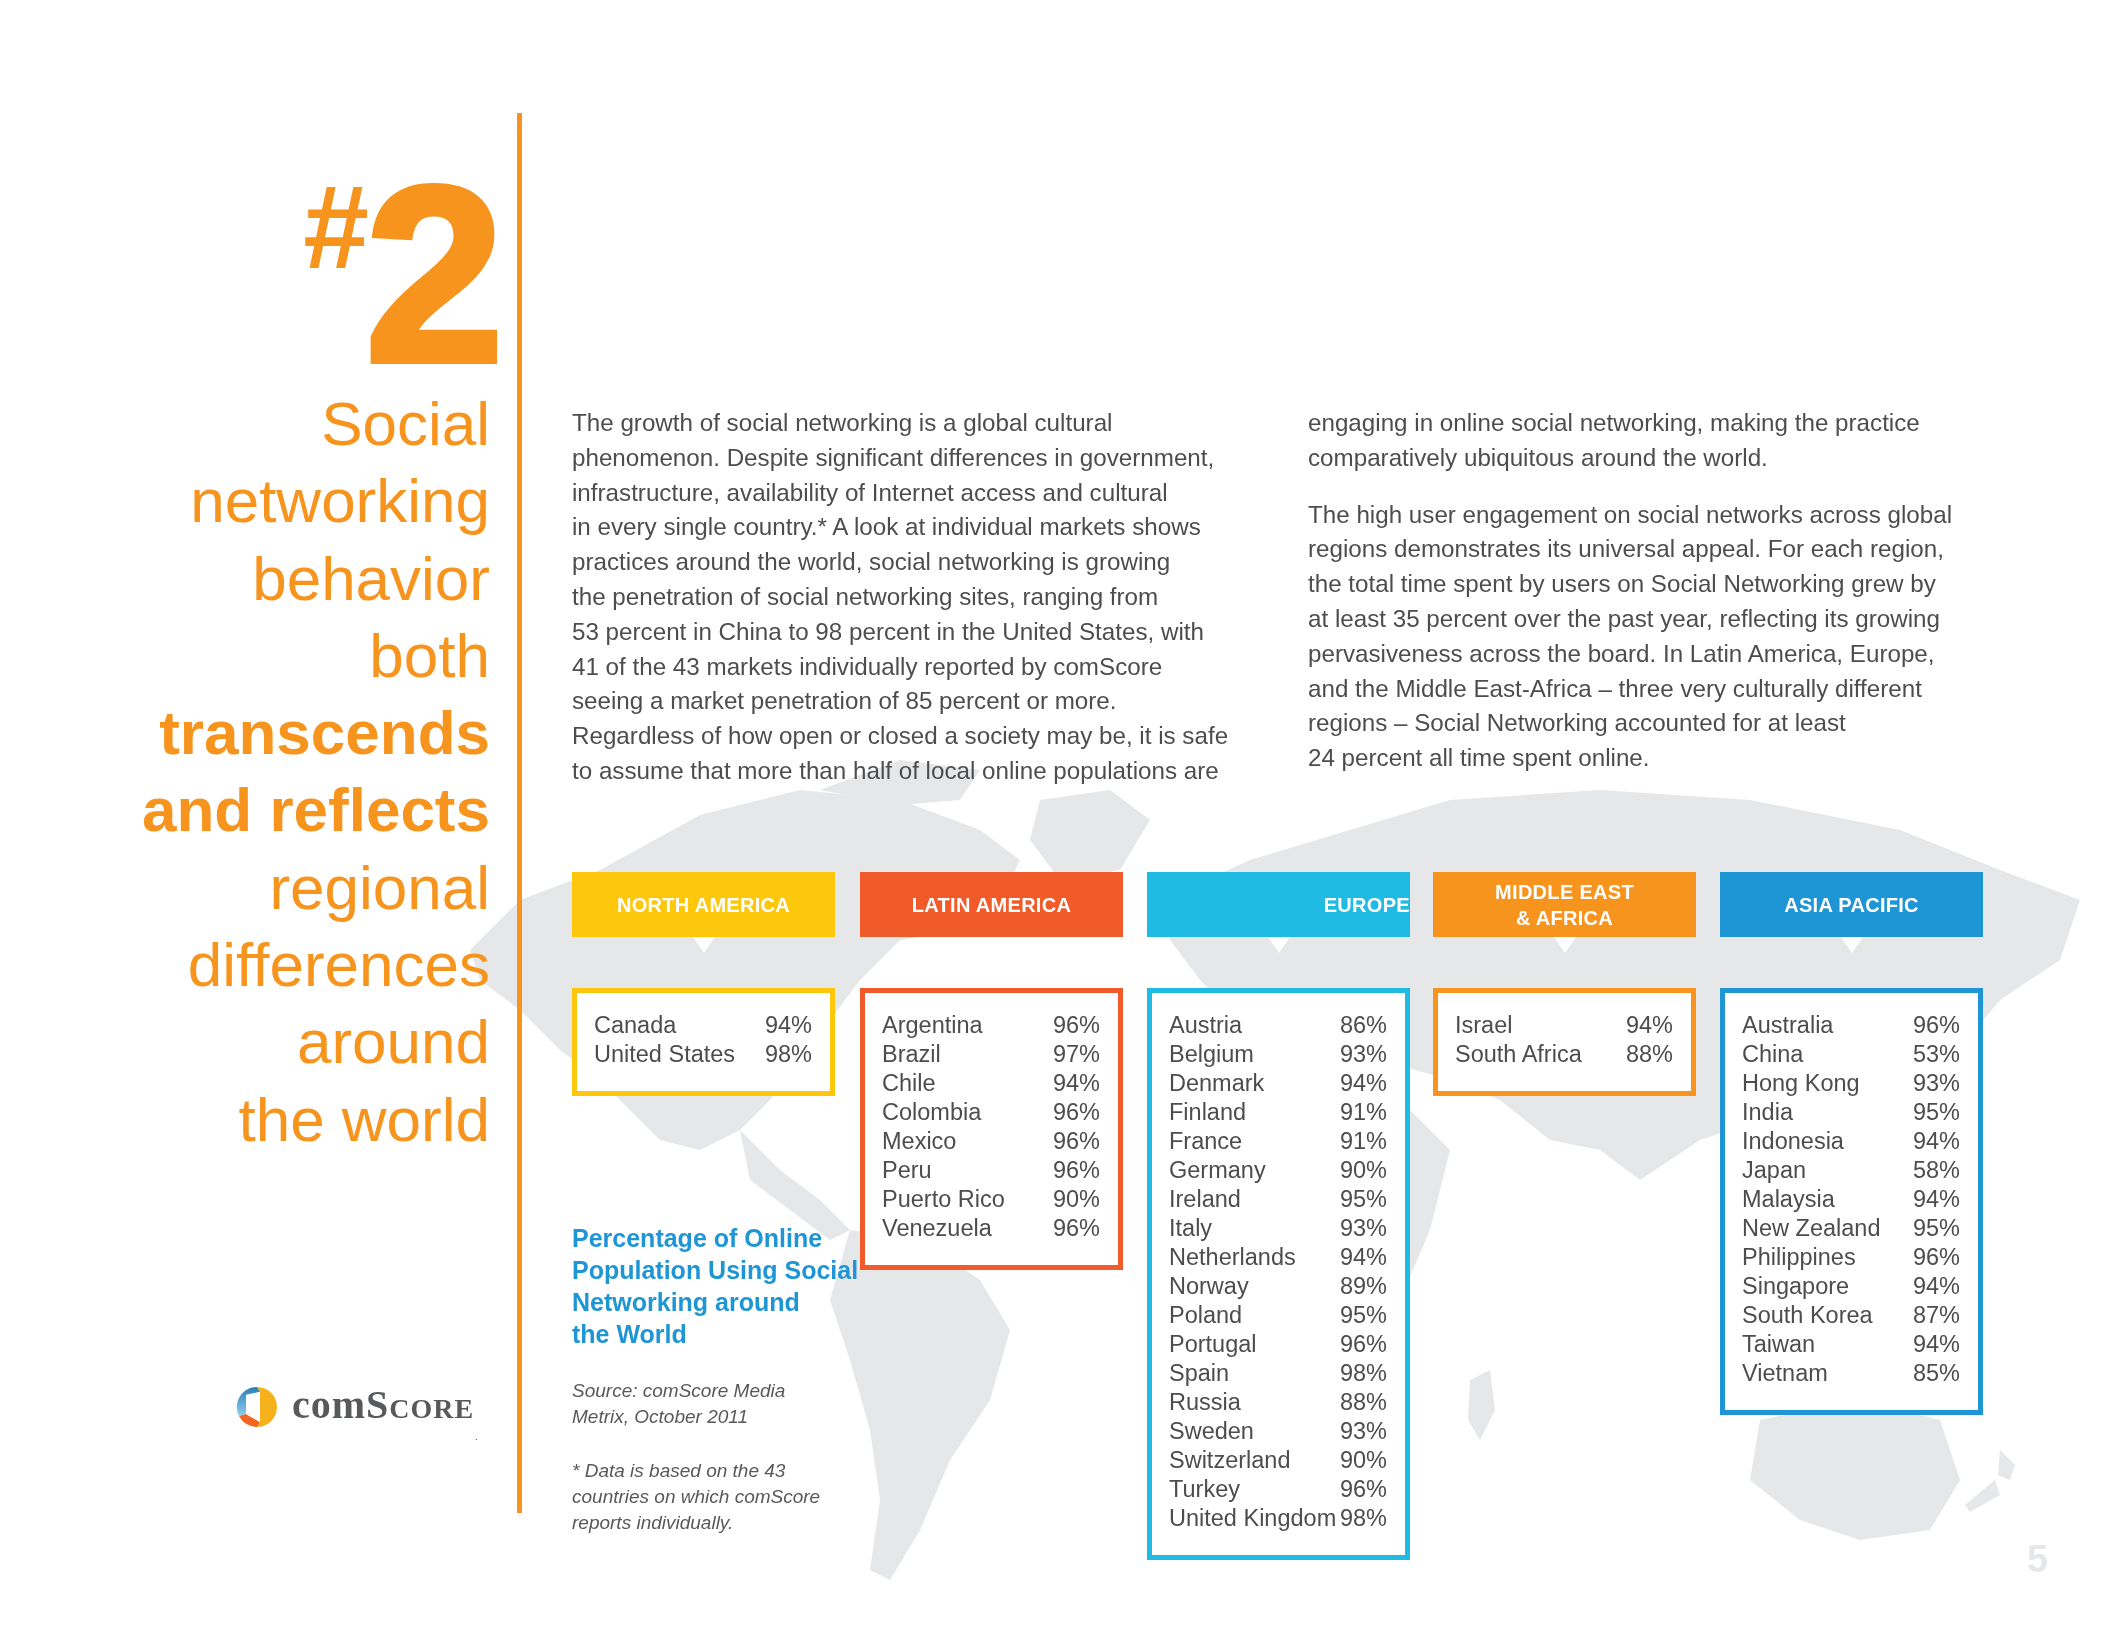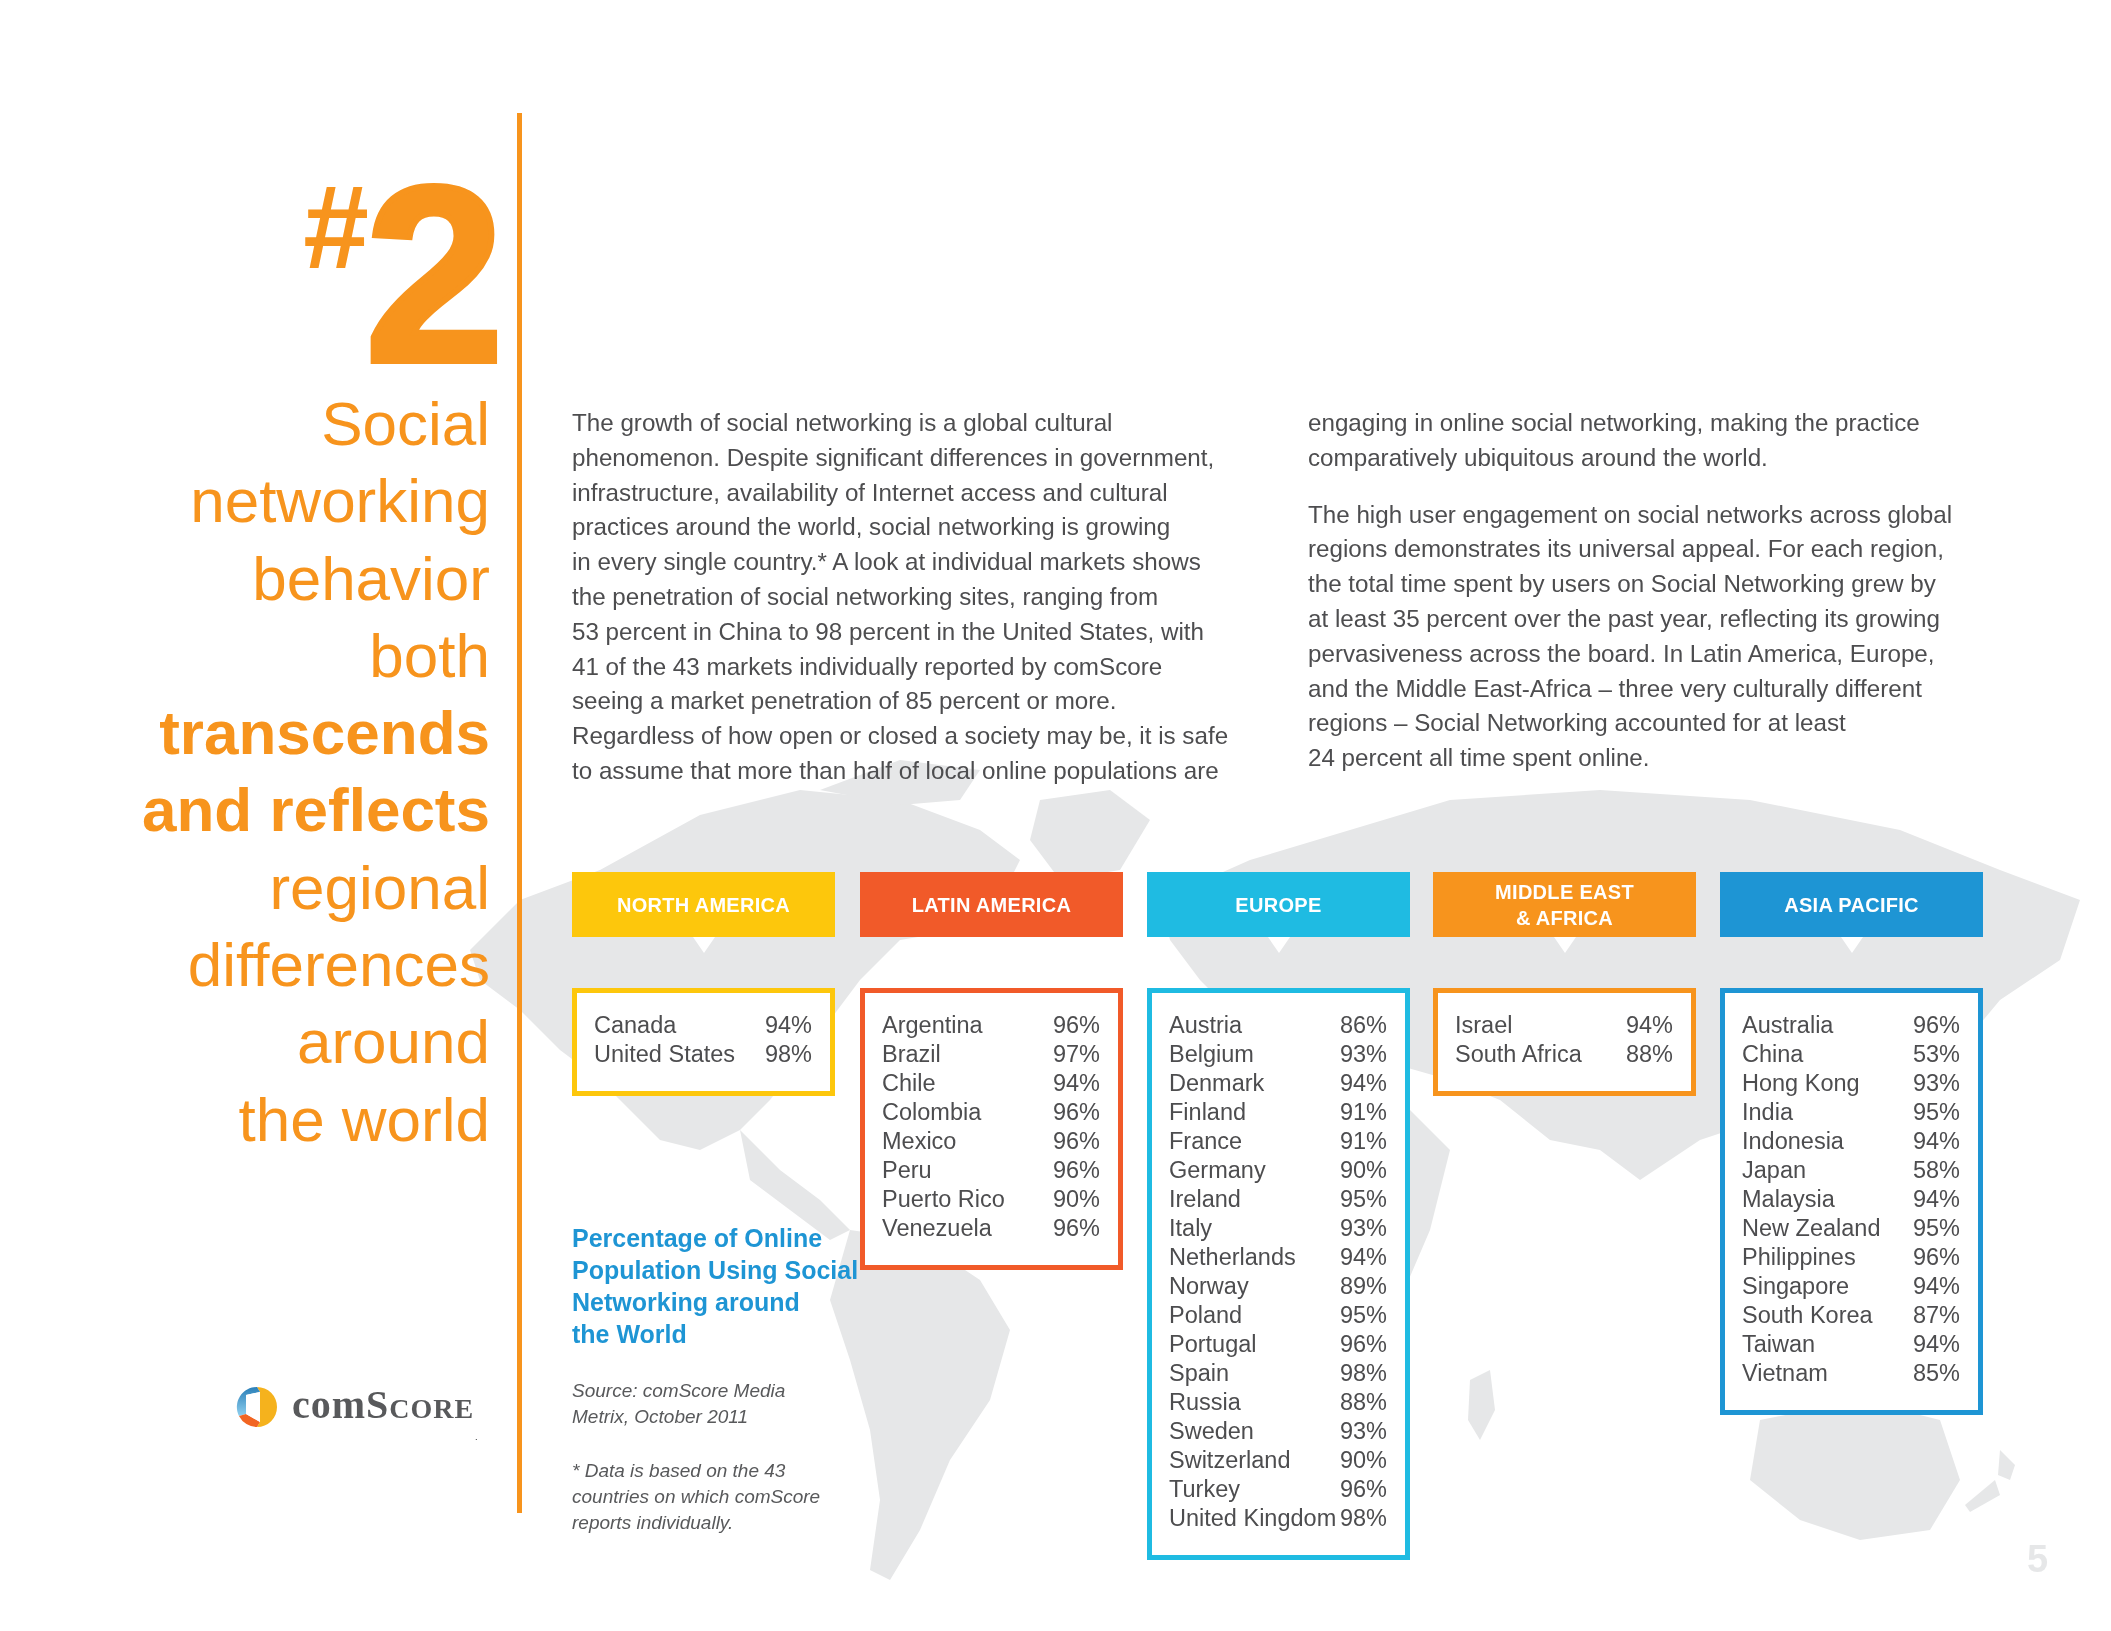--- a/index.html
+++ b/index.html
@@ -41,21 +41,21 @@
                  color: #ffffff; font-weight: bold; font-size: 20px; line-height: 26px; letter-spacing: 0.3px; position: relative; }
   .region .hdr .ptr { position: absolute; left: 50%; bottom: -16px; margin-left: -11px; width: 0; height: 0;
                       border-left: 11px solid transparent; border-right: 11px solid transparent; border-top: 16px solid; }
   .region .box { position: absolute; top: 116px; left: 0; width: 263px; box-sizing: border-box; border: 5px solid;
                  background: #ffffff; padding: 18px 18px 22px 17px; }
   .row { display: flex; justify-content: space-between; font-size: 23.5px; line-height: 29px; color: #4d4d4f; white-space: nowrap; }
   .row .pct { text-align: right; }
 
   .r-na { left: 572px; }  .r-na .hdr { background: #fdc70c; } .r-na .ptr { border-top-color: #fdc70c; } .r-na .box { border-color: #fdc70c; }
   .r-la { left: 860px; }  .r-la .hdr { background: #f15a29; } .r-la .ptr { border-top-color: #f15a29; } .r-la .box { border-color: #f15a29; }
-  .r-eu { left: 1147px; } .r-eu .hdr { background: #1fbbe2; } .r-eu .ptr { border-top-color: #1fbbe2; } .r-eu .box { border-color: #1fbbe2; }
+  .r-eu { left: 1147px; } .r-eu .hdr { background: #1fbbe2; justify-content: flex-end; } .r-eu .ptr { border-top-color: #1fbbe2; } .r-eu .box { border-color: #1fbbe2; }
   .r-me { left: 1433px; } .r-me .hdr { background: #f7941d; } .r-me .ptr { border-top-color: #f7941d; } .r-me .box { border-color: #f7941d; }
   .r-ap { left: 1720px; } .r-ap .hdr { background: #1e95d4; } .r-ap .ptr { border-top-color: #1e95d4; } .r-ap .box { border-color: #1e95d4; }
 
   
   .caption { position: absolute; left: 572px; top: 1222px; width: 290px; z-index: 2; }
   .caption .title { color: #1e95d4; font-weight: bold; font-size: 25px; line-height: 32px; }
   .caption .title .ln { display: block; white-space: nowrap; }
   .caption .note { font-style: italic; color: #58595b; font-size: 19px; line-height: 26px; margin-top: 28px; }
   .caption .note .ln { display: block; white-space: nowrap; }
 
@@ -125,22 +125,22 @@
   </svg>
   <span class="wordmark"><span>com</span><span class="sc">Score</span></span>
     <span class="reg">.</span>
 </div>
 
 <div class="col col-left">
   <p>
     <span class="ln">The growth of social networking is a global cultural</span>
     <span class="ln">phenomenon. Despite significant differences in government,</span>
     <span class="ln">infrastructure, availability of Internet access and cultural</span>
+    <span class="ln">in every single country.* A look at individual markets shows</span>
     <span class="ln">practices around the world, social networking is growing</span>
-    <span class="ln">in every single country.* A look at individual markets shows</span>
     <span class="ln">the penetration of social networking sites, ranging from</span>
     <span class="ln">53 percent in China to 98 percent in the United States, with</span>
     <span class="ln">41 of the 43 markets individually reported by comScore</span>
     <span class="ln">seeing a market penetration of 85 percent or more.</span>
     <span class="ln">Regardless of how open or closed a society may be, it is safe</span>
     <span class="ln">to assume that more than half of local online populations are</span>
   </p>
 </div>
 
 <div class="col col-right">

